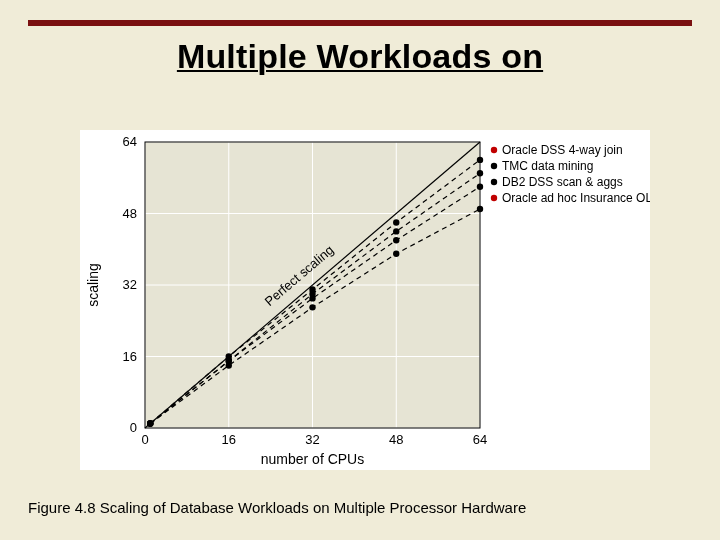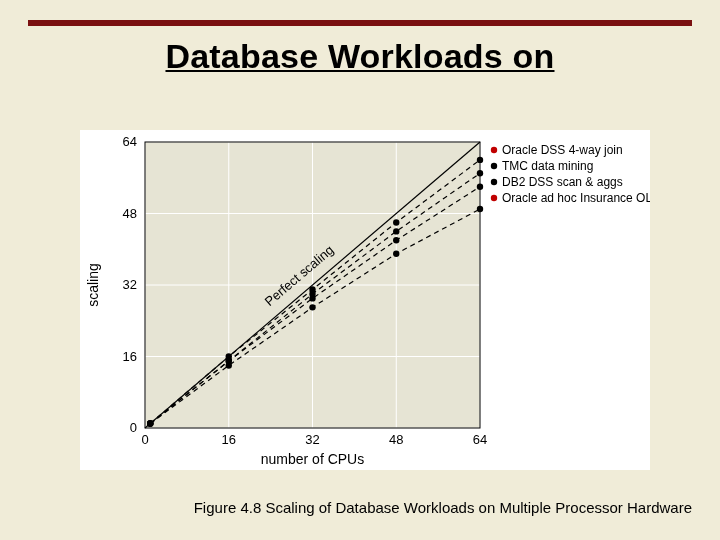--- a/index.html
+++ b/index.html
@@ -30,21 +30,21 @@
   }
   .chart-area {
     position: absolute;
     left: 80px; top: 130px;
     width: 570px; height: 340px;
     background: #fff;
   }
   .caption {
     position: absolute;
     left: 28px; right: 28px; bottom: 24px;
-    text-align: right;
+    text-align: left;
     font-size: 15px;
     color: #000;
   }
   svg { display: block; }
   .axis-label {
     font-family: "Trebuchet MS", Arial, sans-serif;
     font-size: 14px;
     fill: #000;
   }
   .tick-label {
@@ -62,21 +62,21 @@
     font-size: 13px;
     fill: #000;
   }
 </style>
 </head>
 <body>
 
 <div class="rule"></div>
 
 <div class="title">
-  <span>Database Workloads on</span><br>
+  <span>Multiple Workloads on</span><br>
 </div>
 
 <div class="chart-area">
   <svg id="chart-svg" width="570" height="340">
       <rect x="65" y="12" width="335" height="286" fill="#e6e4d4"></rect>
       <line x1="65" y1="12" x2="65" y2="298" stroke="#fff" stroke-width="1"></line>
       <line x1="148.75" y1="12" x2="148.75" y2="298" stroke="#fff" stroke-width="1"></line>
       <line x1="232.5" y1="12" x2="232.5" y2="298" stroke="#fff" stroke-width="1"></line>
       <line x1="316.25" y1="12" x2="316.25" y2="298" stroke="#fff" stroke-width="1"></line>
       <line x1="400" y1="12" x2="400" y2="298" stroke="#fff" stroke-width="1"></line>

